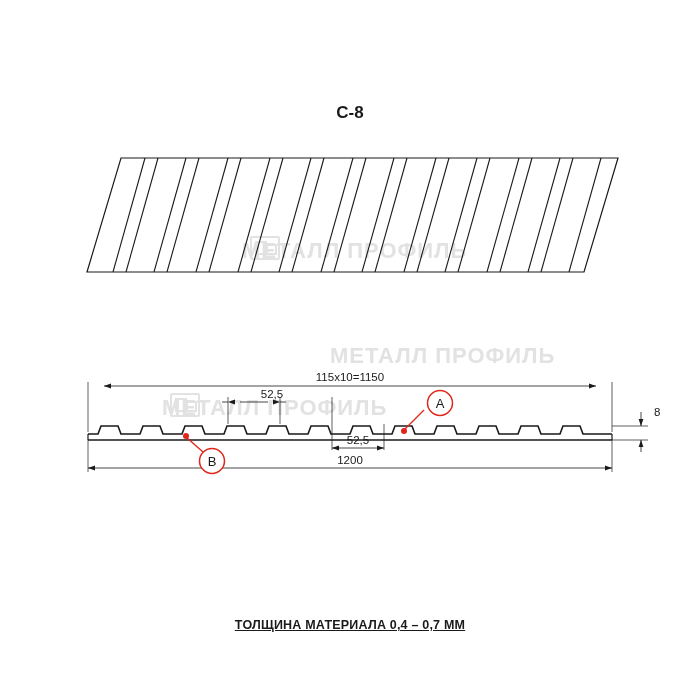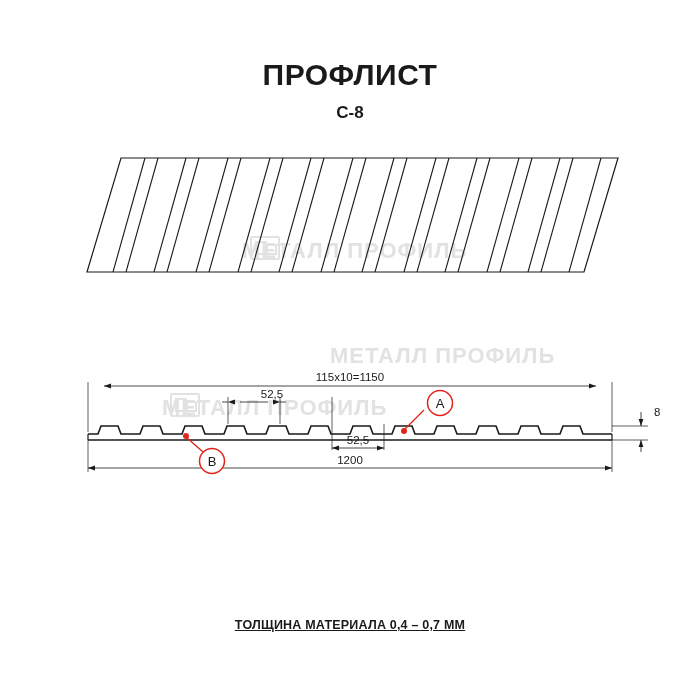--- a/index.html
+++ b/index.html
@@ -92,21 +92,20 @@
     border: 2px solid #e2e2e2;
   }
   .l1 { top: 236px; left: 250px; }
   .l3 { top: 393px; left: 170px; }
 </style>
 </head>
 <body>
 
 <div class="page">
 
-  <div class="title">ПРОФЛИСТ</div>
   <div class="subtitle">С-8</div>
 
   <div class="wm-logo l1"></div>
   <div class="wm wm1">МЕТАЛЛ ПРОФИЛЬ</div>
   <div class="wm wm2">МЕТАЛЛ ПРОФИЛЬ</div>
   <div class="wm-logo l3"></div>
   <div class="wm wm3">МЕТАЛЛ ПРОФИЛЬ</div>
 
   <svg class="drawing" width="700" height="700" viewBox="0 0 700 700">
     <g fill="none" stroke="#1a1a1a" stroke-width="1.1" stroke-linejoin="miter">

